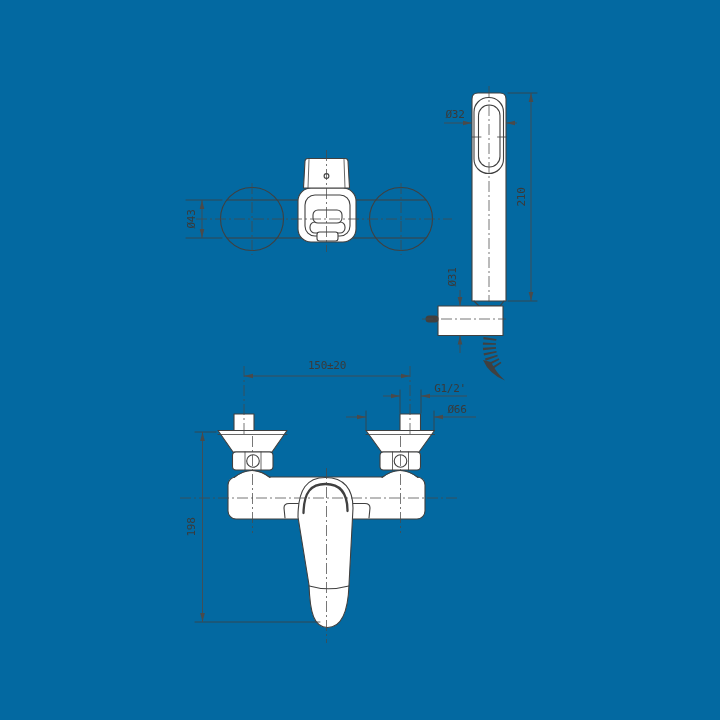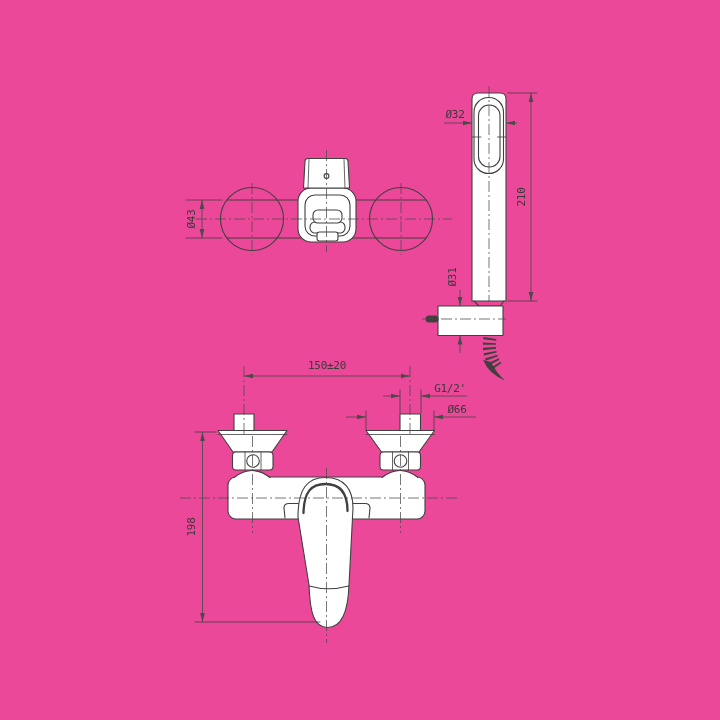--- a/index.html
+++ b/index.html
@@ -1,16 +1,16 @@
 <!DOCTYPE html>
 <html><head>
 <meta charset="utf-8">
 <style>
   html,body{margin:0;padding:0;background:#ffffff;}
-  #stage{position:relative;width:720px;height:720px;background:#ec4899;overflow:hidden;}
+  #stage{position:relative;width:720px;height:720px;background:#0369a1;overflow:hidden;}
   svg{display:block;}
   .ol{fill:none;stroke:#404040;stroke-width:1.1;stroke-linejoin:round;stroke-linecap:round;}
   .fw{fill:#ffffff;stroke:#404040;stroke-width:1.1;stroke-linejoin:round;}
   .thin{fill:none;stroke:#404040;stroke-width:0.8;stroke-linecap:round;}
   .cl{fill:none;stroke:#4a4a4a;stroke-width:0.75;stroke-dasharray:11 3 2 3;}
   .dim{fill:none;stroke:#4a4a4a;stroke-width:0.85;}
   .band{fill:none;stroke:#404040;stroke-width:2.3;stroke-linecap:round;}
   .lbl{font-family:"DejaVu Sans Mono","Liberation Mono",monospace;font-size:11px;fill:#3a3a3a;
        text-anchor:middle;dominant-baseline:middle;letter-spacing:-0.3px;}
   .solid{fill:#404040;stroke:none;}

